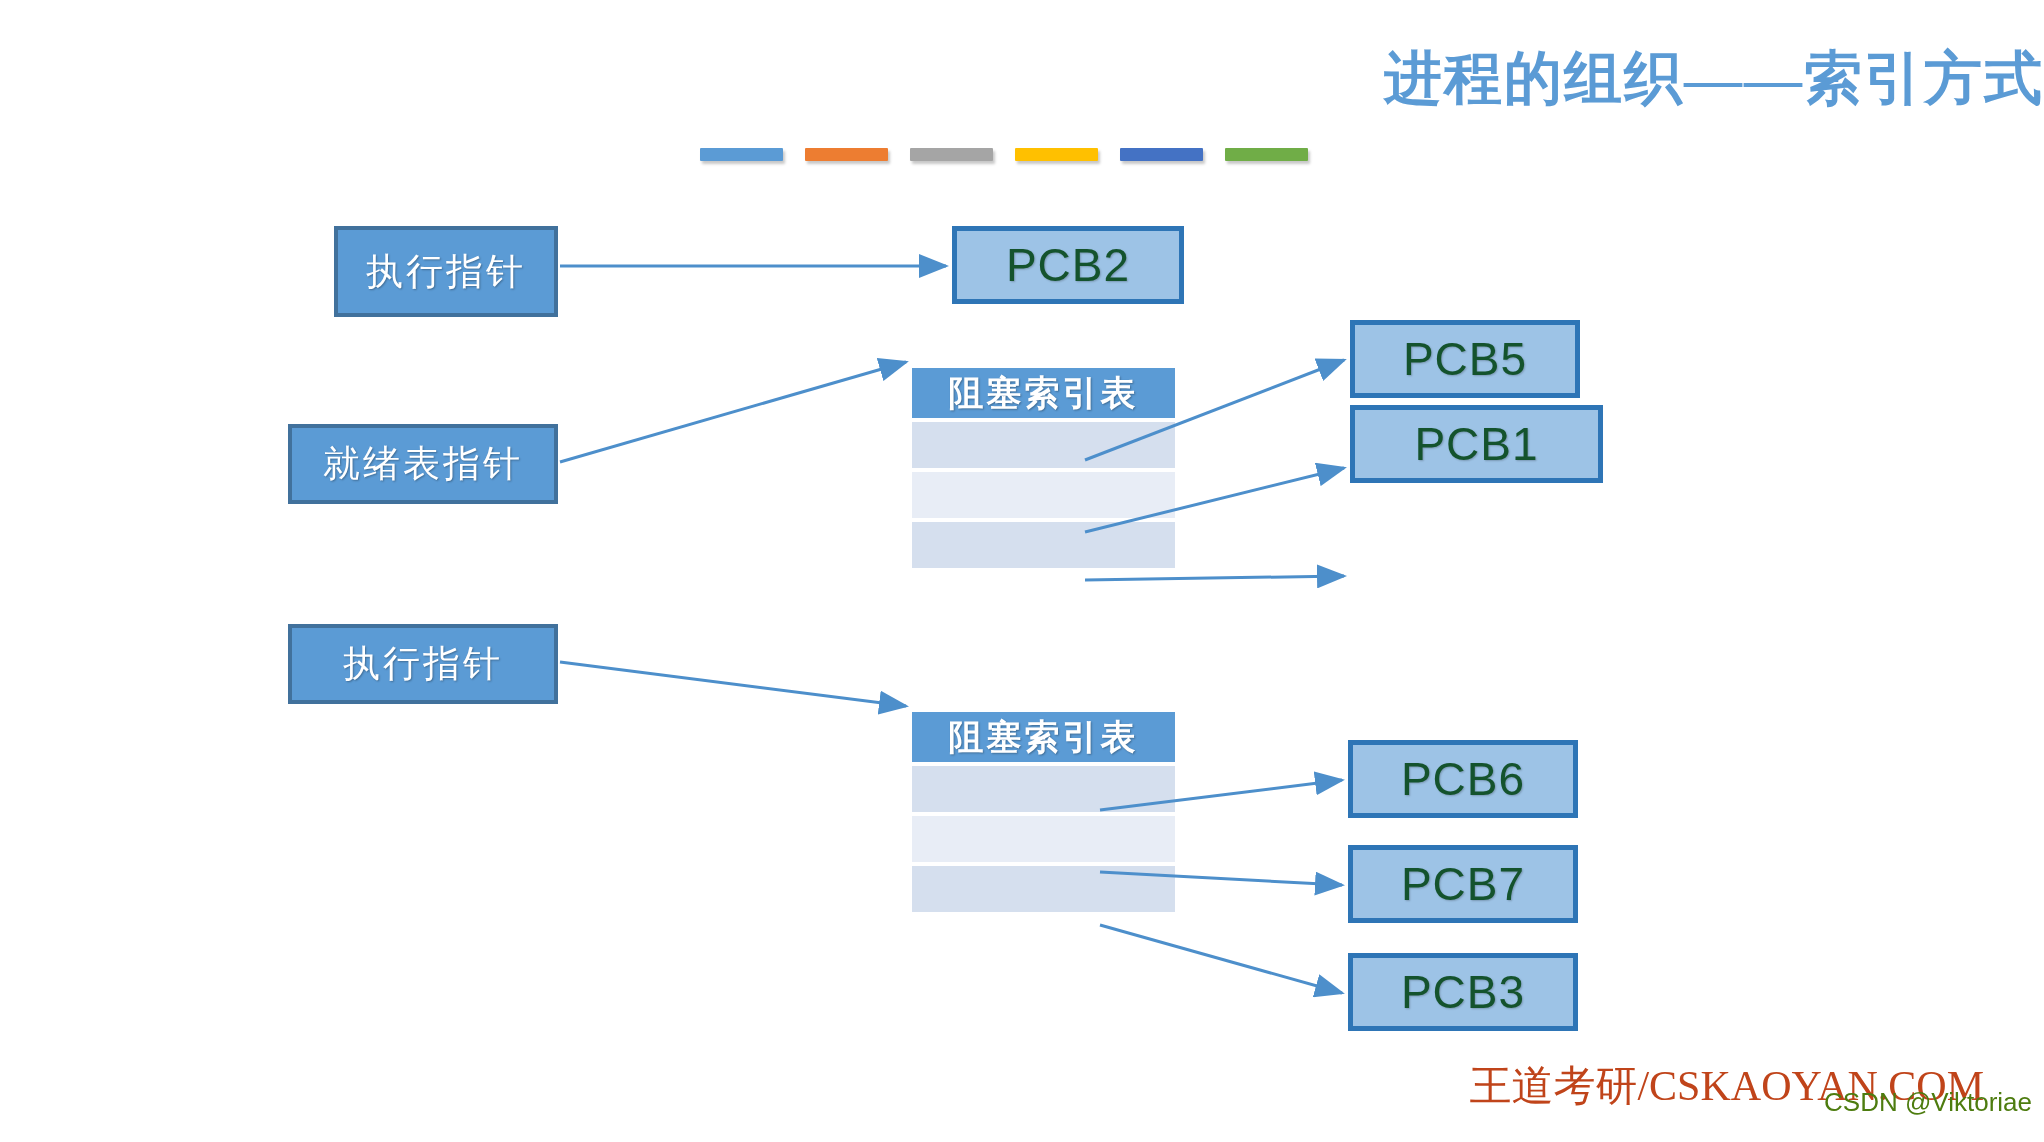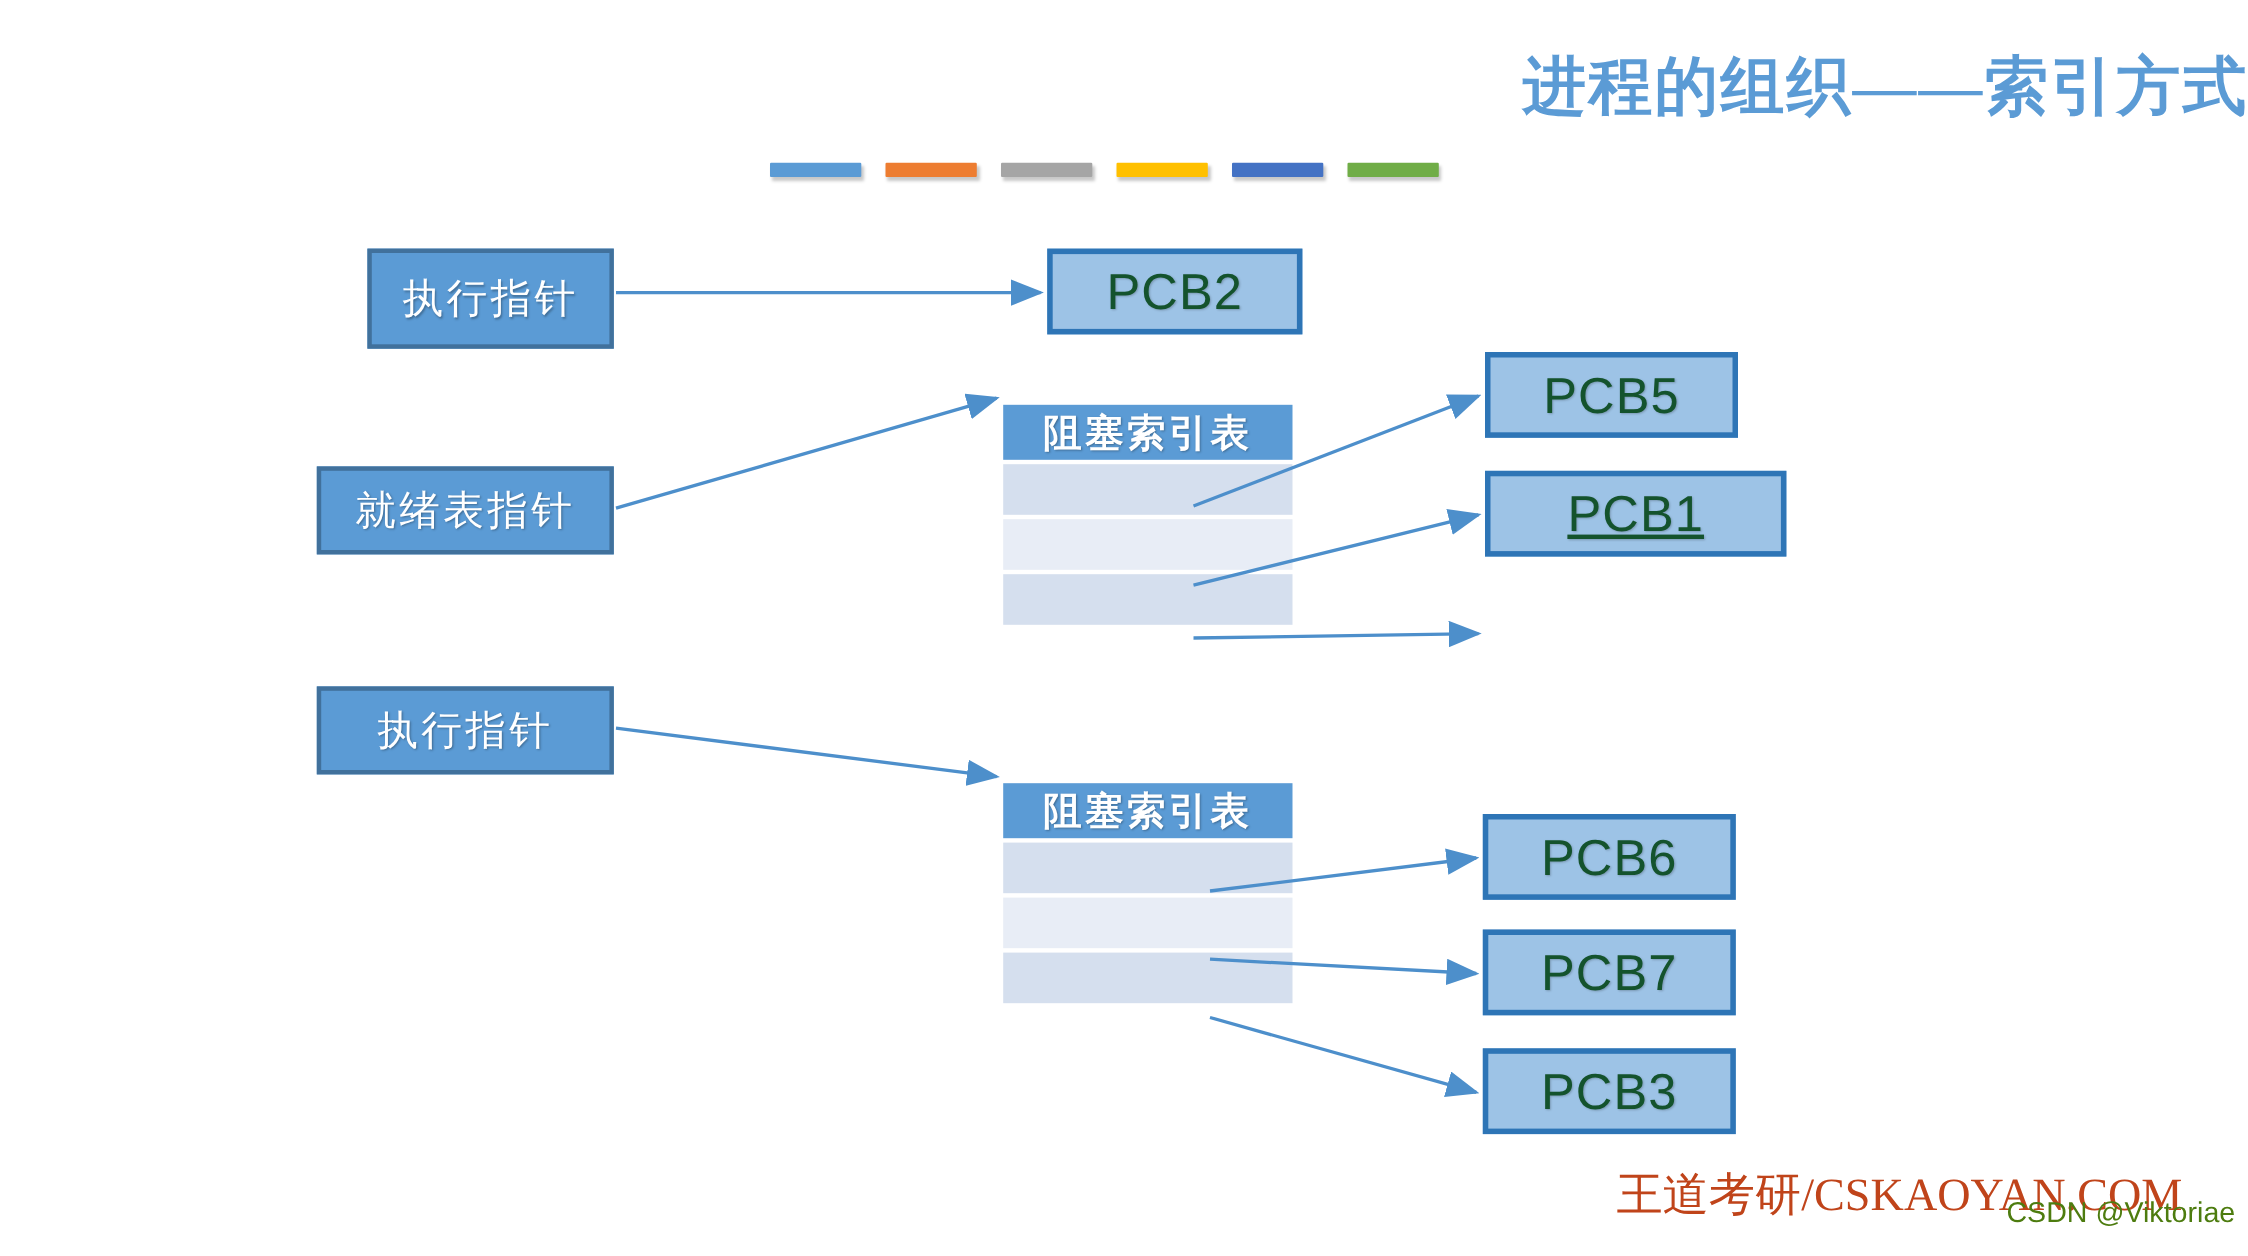--- a/index.html
+++ b/index.html
@@ -171,21 +171,21 @@
   </div>
 
   <div class="index-table" style="left:912px; top:712px;">
     <div class="index-table-header">阻塞索引表</div>
     <div class="index-row shade-a"></div>
     <div class="index-row shade-b"></div>
     <div class="index-row shade-a"></div>
   </div>
 
   <div class="pcb-box" style="left:1350px; top:320px; width:230px; height:78px;">PCB5</div>
-  <div class="pcb-box" style="left:1350px; top:428px; width:274px; height:78px;text-decoration:underline;">PCB1</div>
+  <div class="pcb-box" style="left:1350px; top:405px; width:253px; height:78px;">PCB1</div>
 
   <div class="pcb-box" style="left:1348px; top:740px; width:230px; height:78px;">PCB6</div>
   <div class="pcb-box" style="left:1348px; top:845px; width:230px; height:78px;">PCB7</div>
   <div class="pcb-box" style="left:1348px; top:953px; width:230px; height:78px;">PCB3</div>
 
   <svg id="arrow-layer" viewBox="0 0 2044 1142">
     <defs>
       <marker id="ah" markerWidth="10" markerHeight="8" refX="9" refY="4" orient="auto" markerUnits="strokeWidth">
         <path d="M0,0 L10,4 L0,8 Z" fill="#4d8fcb"></path>
       </marker>

